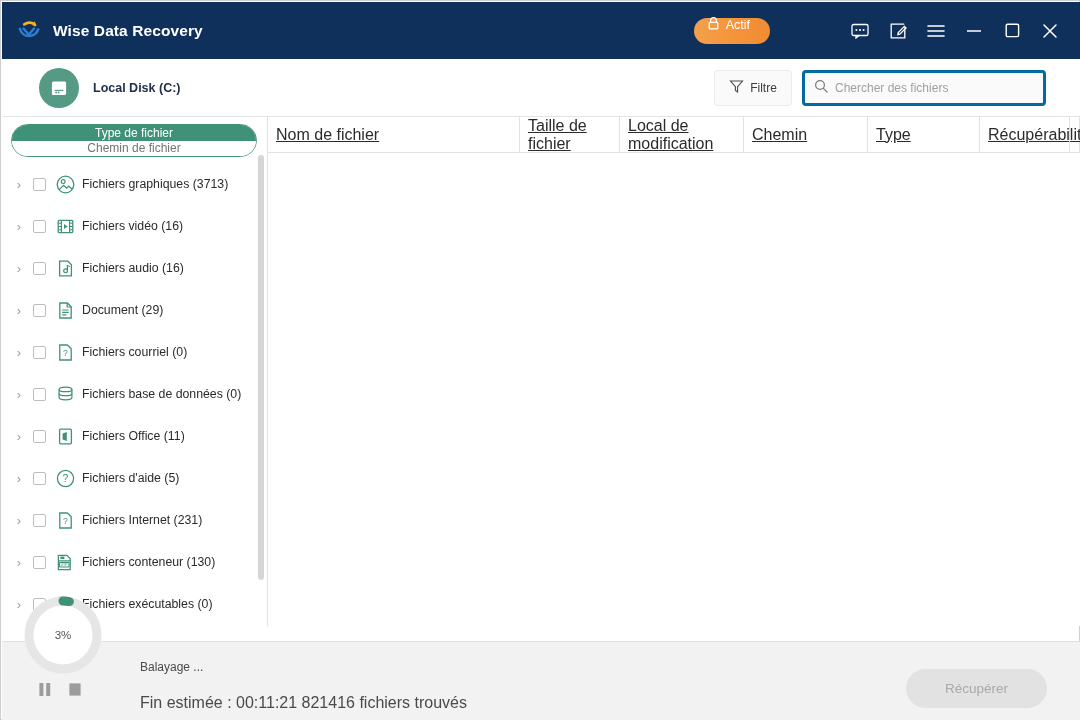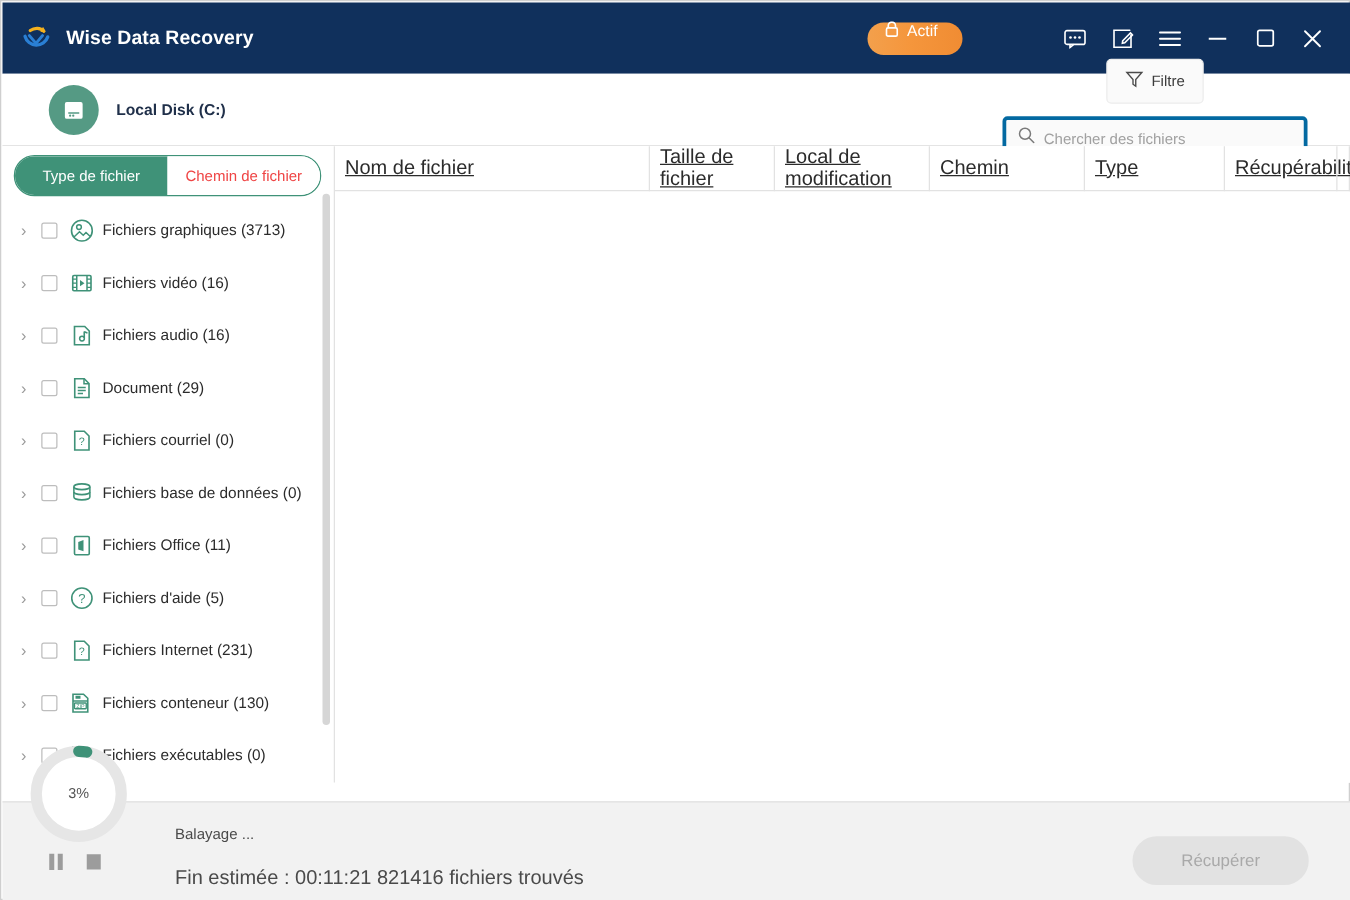--- a/index.html
+++ b/index.html
@@ -63,21 +63,21 @@
   }
   .disk-circle {
     margin-left: 37px;
     width: 40px; height: 40px; border-radius: 50%;
     background: #559a84;
     display: flex; align-items: center; justify-content: center;
   }
   .disk-label {
     margin-left: 14px; font-size: 12.5px; font-weight: bold; color: #20304a;
   }
-  .diskbar-right { margin-left: auto; display: flex; align-items: center; gap: 10px; margin-right: 34px; flex-direction: column; }
+  .diskbar-right { margin-left: auto; display: flex; gap: 10px; margin-right: 34px; }
   .filter-btn {
     width: 78px; height: 36px;
     background: #fafafa; border: 1px solid #ececec; border-radius: 4px;
     display: flex; align-items: center; justify-content: center; gap: 6px;
     font-size: 12px; color: #3b3b3b; cursor: pointer;
   }
   .search-box {
     width: 244px; height: 36px;
     background: #fafafa; border: 3px solid #0369a1; border-radius: 4px;
     display: flex; align-items: center; padding: 0 9px; gap: 7px;
@@ -104,27 +104,28 @@
     background: #ffffff;
     border-right: 1px solid #e2e2e2;
   }
   .seg-wrap {
     margin: 7px 10px 0 9px;
     height: 33px;
     border: 1px solid #3f9278;
     border-radius: 17px;
     display: flex; overflow: hidden;
     background: #ffffff;
+    flex-direction: column;
   }
   .seg {
     flex: 1; display: flex; align-items: center; justify-content: center;
     font-size: 12px; cursor: pointer;
   }
   .seg.active { background: #3f9278; color: #ffffff; }
-  .seg.inactive { background: #ffffff; color: #ef4444; }
+  .seg.inactive { background: #ffffff; color: #737373; }
 
   .tree { position: relative; margin-top: 6px; height: 455px; overflow: hidden; }
   .tree-item {
     height: 42px; display: flex; align-items: center;
     padding-left: 10px; cursor: pointer;
   }
   .chev {
     width: 14px; height: 14px; color: #9b9b9b; font-size: 13px;
     display: flex; align-items: center; justify-content: center; cursor: pointer;
   }

